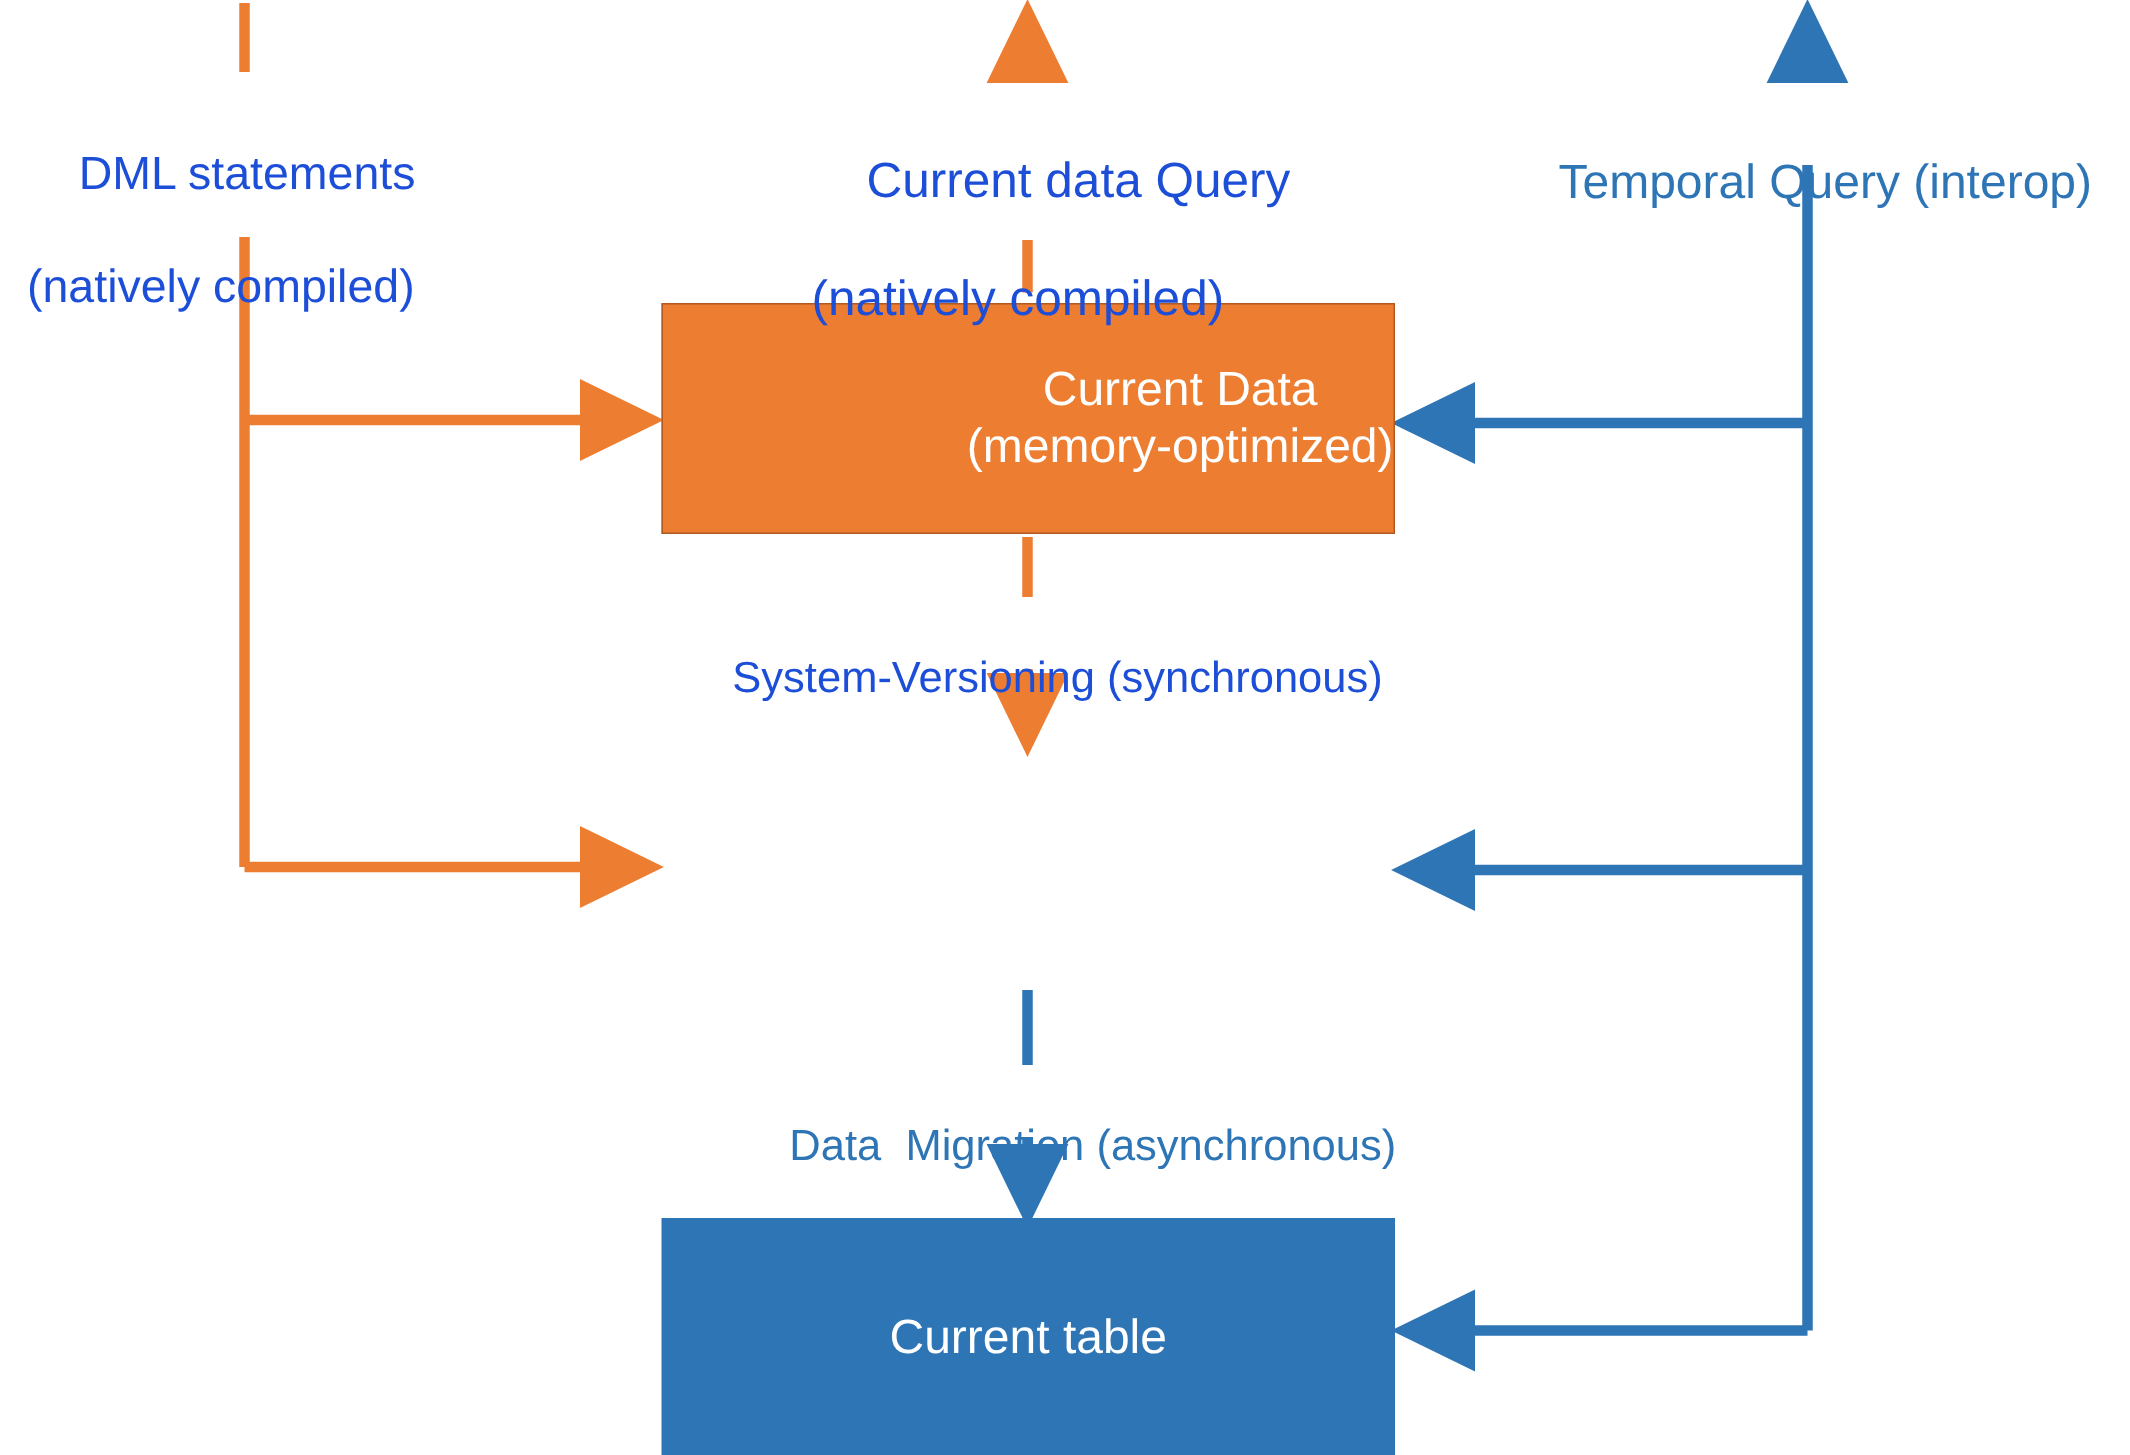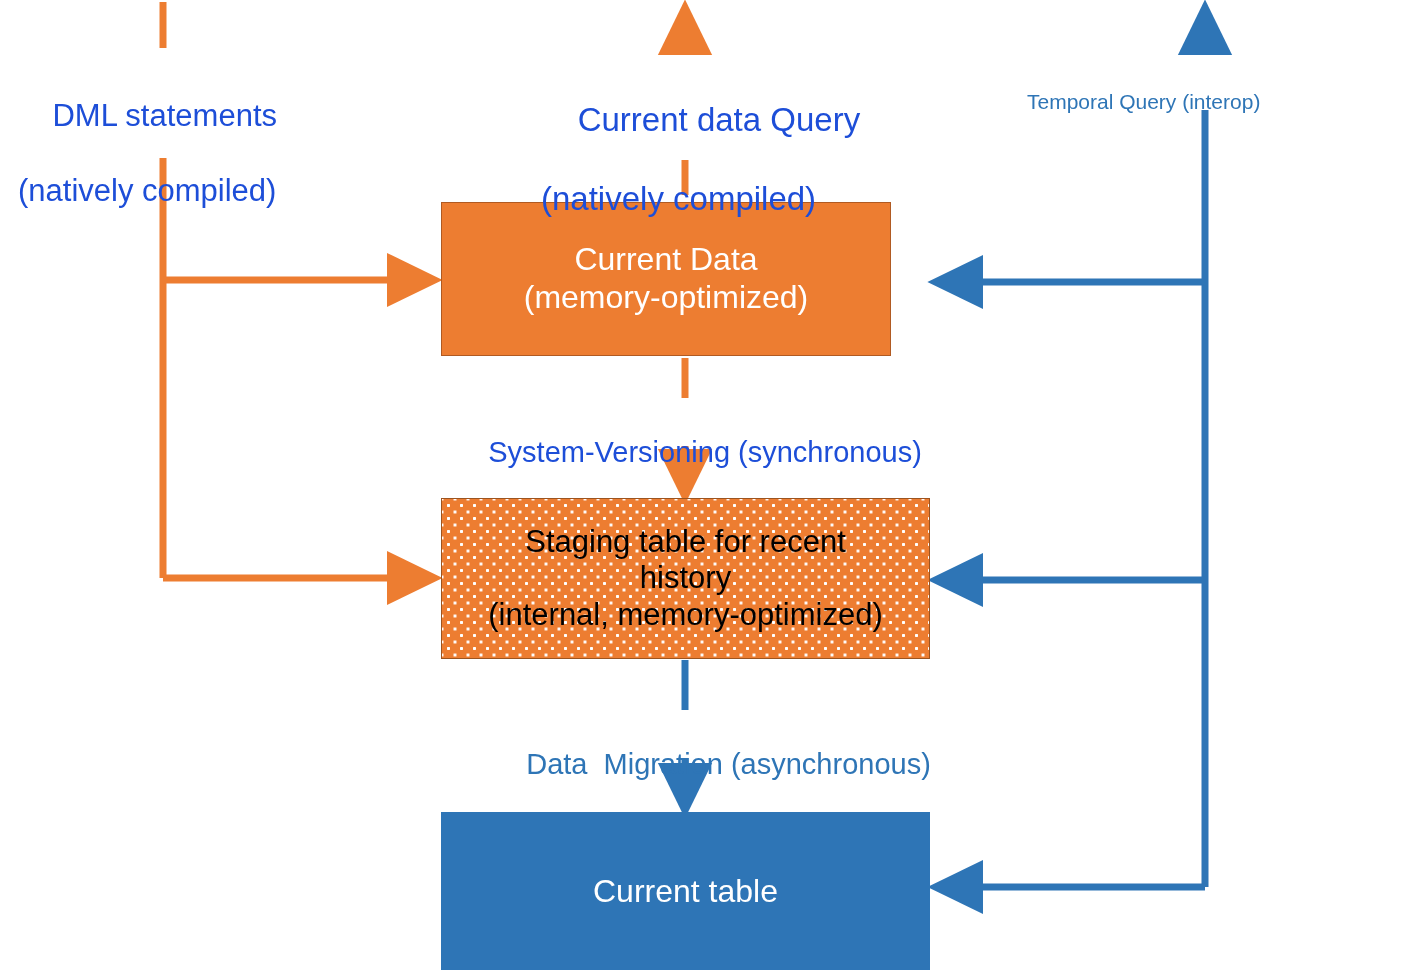--- a/index.html
+++ b/index.html
@@ -70,21 +70,21 @@
   }
   .lbl-curq {
     left: 541px;
     top: 60px;
     font-size: 33px;
     text-align: left;
   }
   .lbl-temp {
     left: 1004px;
     top: 64px;
-    font-size: 21px;
+    font-size: 32px;
     text-align: left;
   }
   .lbl-sysver {
     left: 456px;
     top: 400px;
     font-size: 29px;
   }
   .lbl-datamig {
     left: 494px;
     top: 712px;
@@ -131,34 +131,27 @@
 
     <g>
       <path d="M1205,52 L1205,12" stroke="#2E75B6" stroke-width="7" fill="none" marker-end="url(#arrow-blue)"></path>
       <path d="M1205,110 L1205,887" stroke="#2E75B6" stroke-width="7" fill="none"></path>
       <path d="M1205,282 L940,282" stroke="#2E75B6" stroke-width="7" fill="none" marker-end="url(#arrow-blue)"></path>
       <path d="M1205,580 L940,580" stroke="#2E75B6" stroke-width="7" fill="none" marker-end="url(#arrow-blue)"></path>
       <path d="M1205,887 L940,887" stroke="#2E75B6" stroke-width="7" fill="none" marker-end="url(#arrow-blue)"></path>
     </g>
   </svg>
 
-  <div class="node node-current" style="left:441px; top:202px; width:450px; height:154px;">
+  <div class="node node-current" style="left:441px; top:202px; width:489px; height:154px;justify-content:flex-end;">
     <div>
       <span>Current Data</span>
       <span class="lbl-line2">(memory-optimized)</span>
     </div>
   </div>
 
-  <div class="node node-staging" style="left:441px; top:498px; width:489px; height:161px;">
-    <div>
-      <span>Staging table for recent</span>
-      <span class="lbl-line2">history</span>
-      <span class="lbl-line2">(internal, memory-optimized)</span>
-    </div>
-  </div>
 
   <div class="node node-history" style="left:441px; top:812px; width:489px; height:160px;">
     <div>
       <span>Current table</span>
     </div>
   </div>
 
   <div class="edge-label lbl-orange lbl-dml">
     <span>DML statements</span>
     <span class="lbl-line2">(natively compiled)</span>

